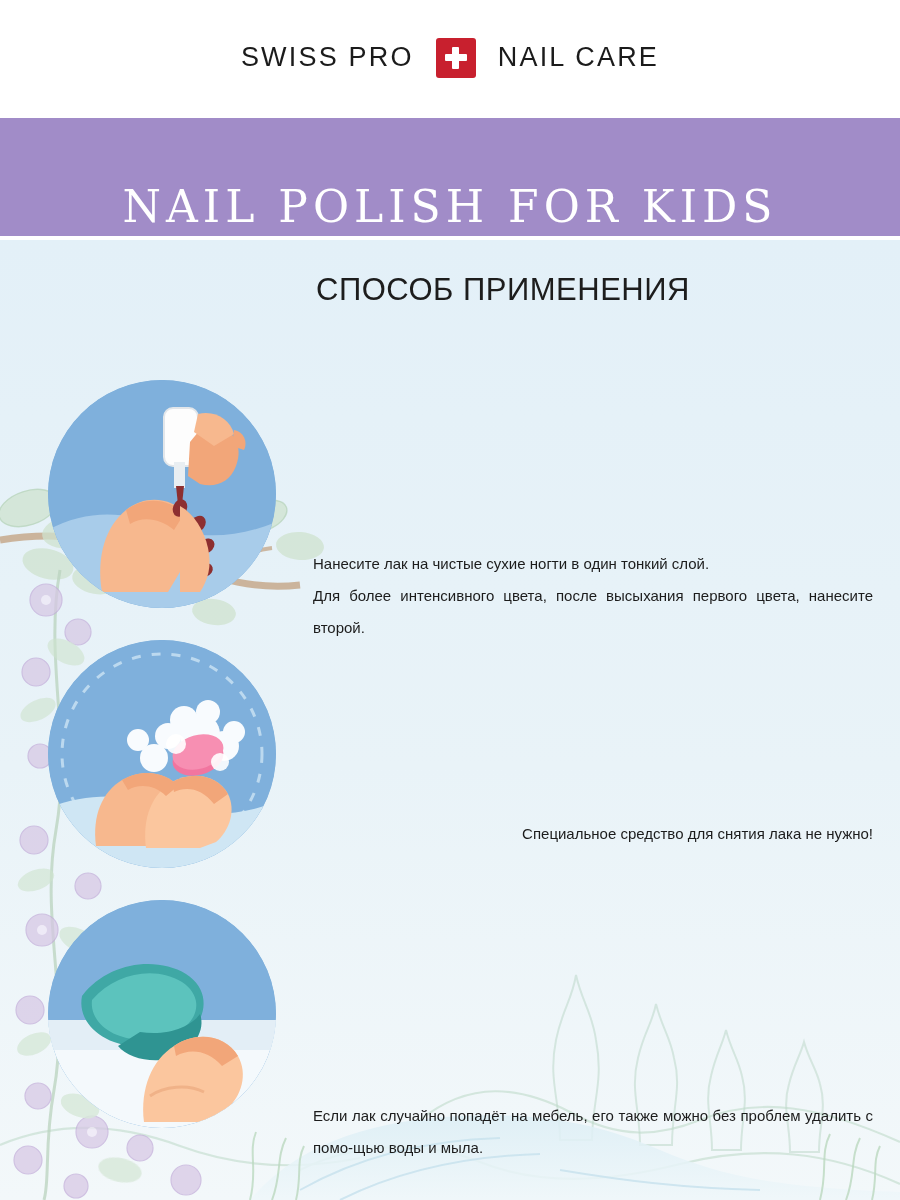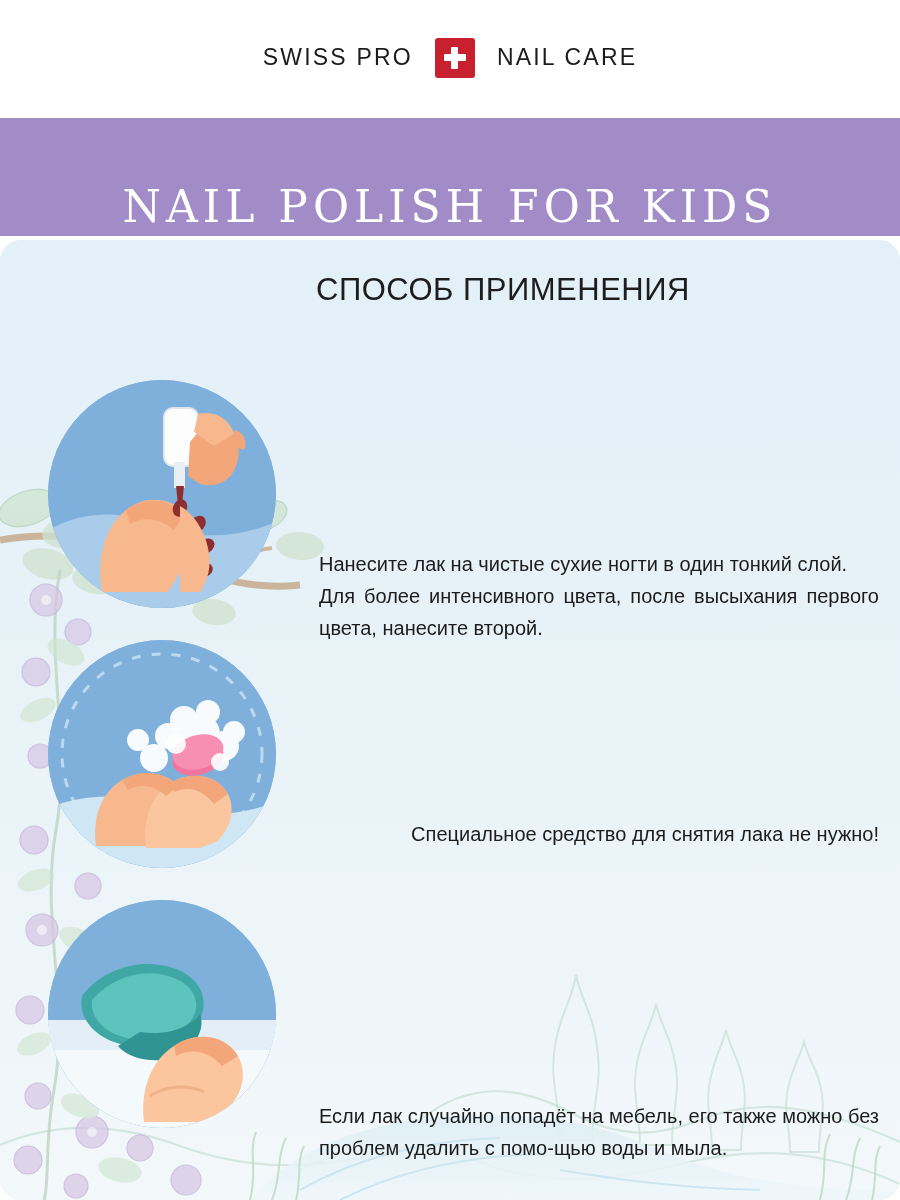--- a/index.html
+++ b/index.html
@@ -29,21 +29,21 @@
     align-items: center;
     justify-content: center;
   }
   .brand-inner {
     display: flex;
     align-items: center;
     gap: 22px;
   }
   .brand-word {
     font-family: "Liberation Sans", sans-serif;
-    font-size: 23px;
+    font-size: 27px;
     letter-spacing: 2.2px;
     color: #1b1b1b;
     font-weight: 400;
   }
   .swiss-cross {
     position: relative;
     width: 40px;
     height: 40px;
     background: #c8202e;
     border-radius: 3px;
@@ -95,21 +95,20 @@
   }
 
   
   .body-area {
     position: absolute;
     top: 240px; left: 0;
     width: 900px;
     height: 960px;
     background: linear-gradient(180deg, #e6f1f7 0%, #ddeef7 35%, #e9f3f8 65%, #f1f7f9 100%);
     overflow: hidden;
-    border-radius: 21px;
   }
   .bg-art { position: absolute; inset: 0; }
 
   .instructions-heading {
     position: absolute;
     top: 32px;
     left: 316px;
     font-size: 31px;
     color: #1d1d1d;
     letter-spacing: 0.5px;
@@ -130,23 +129,22 @@
     height: 228px;
     border-radius: 50%;
     overflow: hidden;
     background: #7fb0dc;
   }
   .step-text {
     position: absolute;
     left: 313px;
     width: 560px;
     color: #1c1c1c;
-    font-size: 20px;
+    font-size: 15px;
     line-height: 32px;
-    margin-left: 6px;
   }
   .step-text p { margin: 0; text-align: justify; }
   .step-text p.last { text-align: right; }
 
   #step1 { top: 140px; height: 240px; }
   #step1 .step-icon { top: 0; }
   #step1 .step-text { top: 168px; }
 
   #step2 { top: 400px; height: 240px; }
   #step2 .step-icon { top: 0; }

